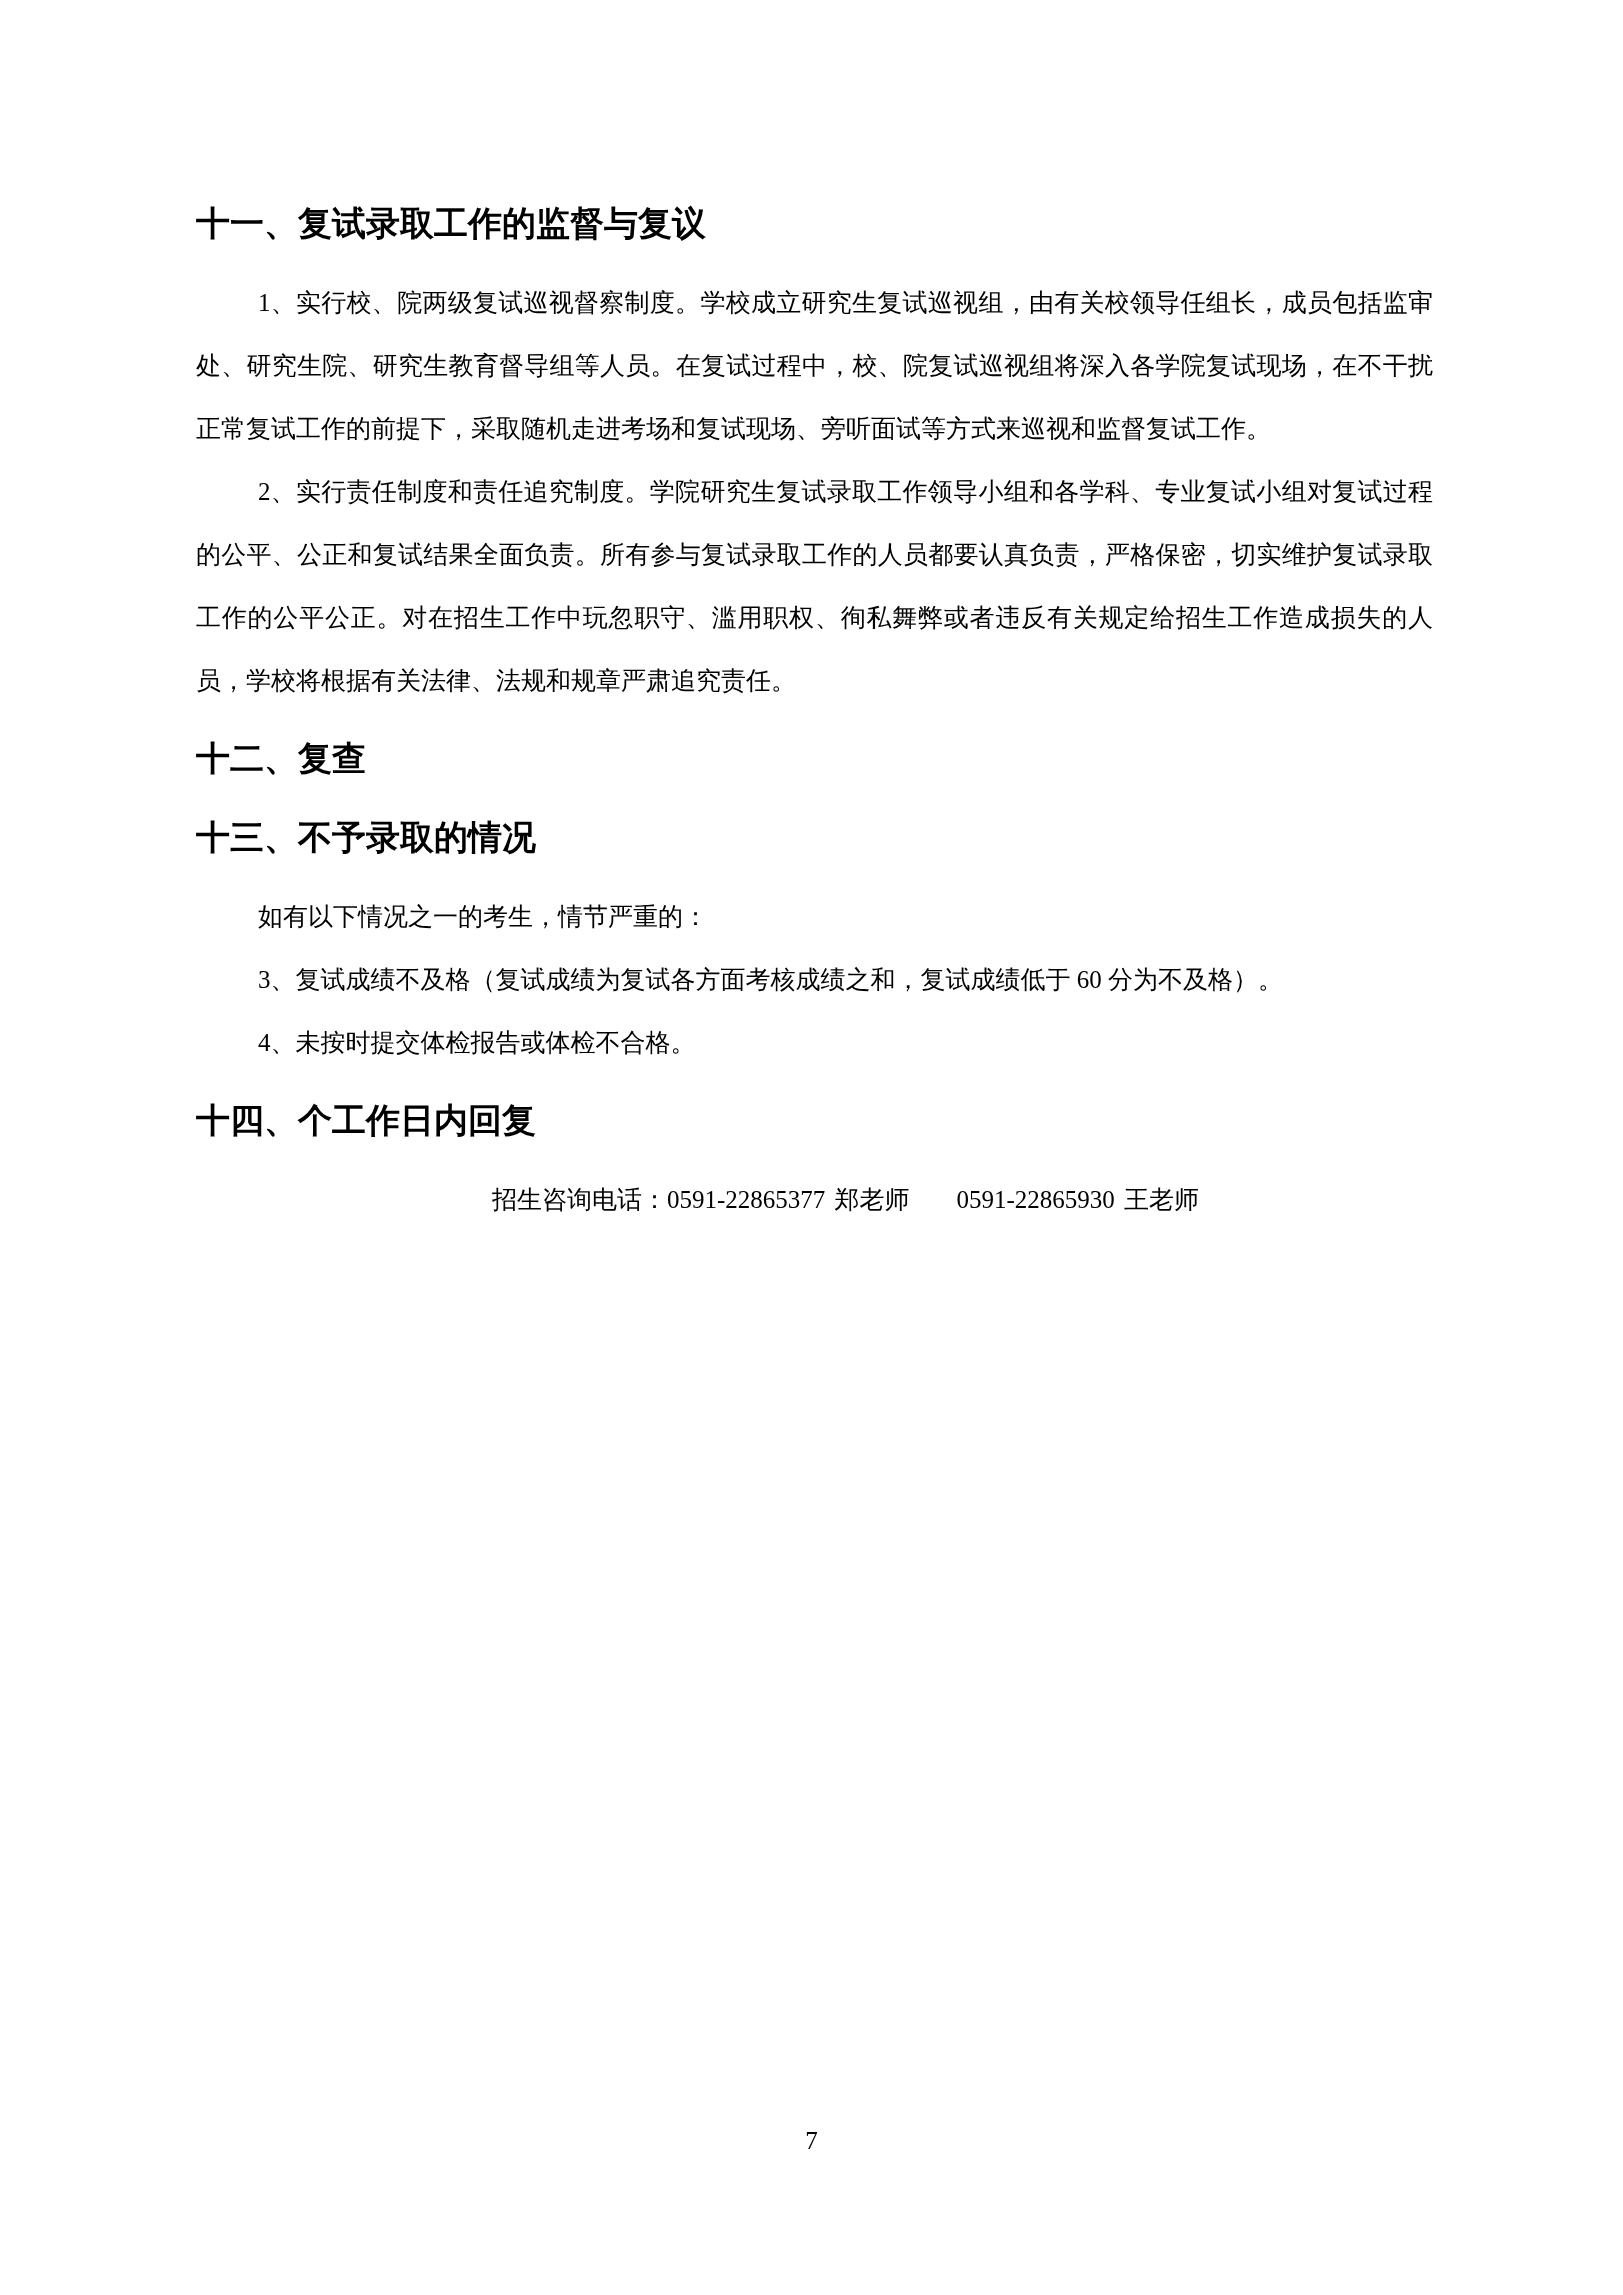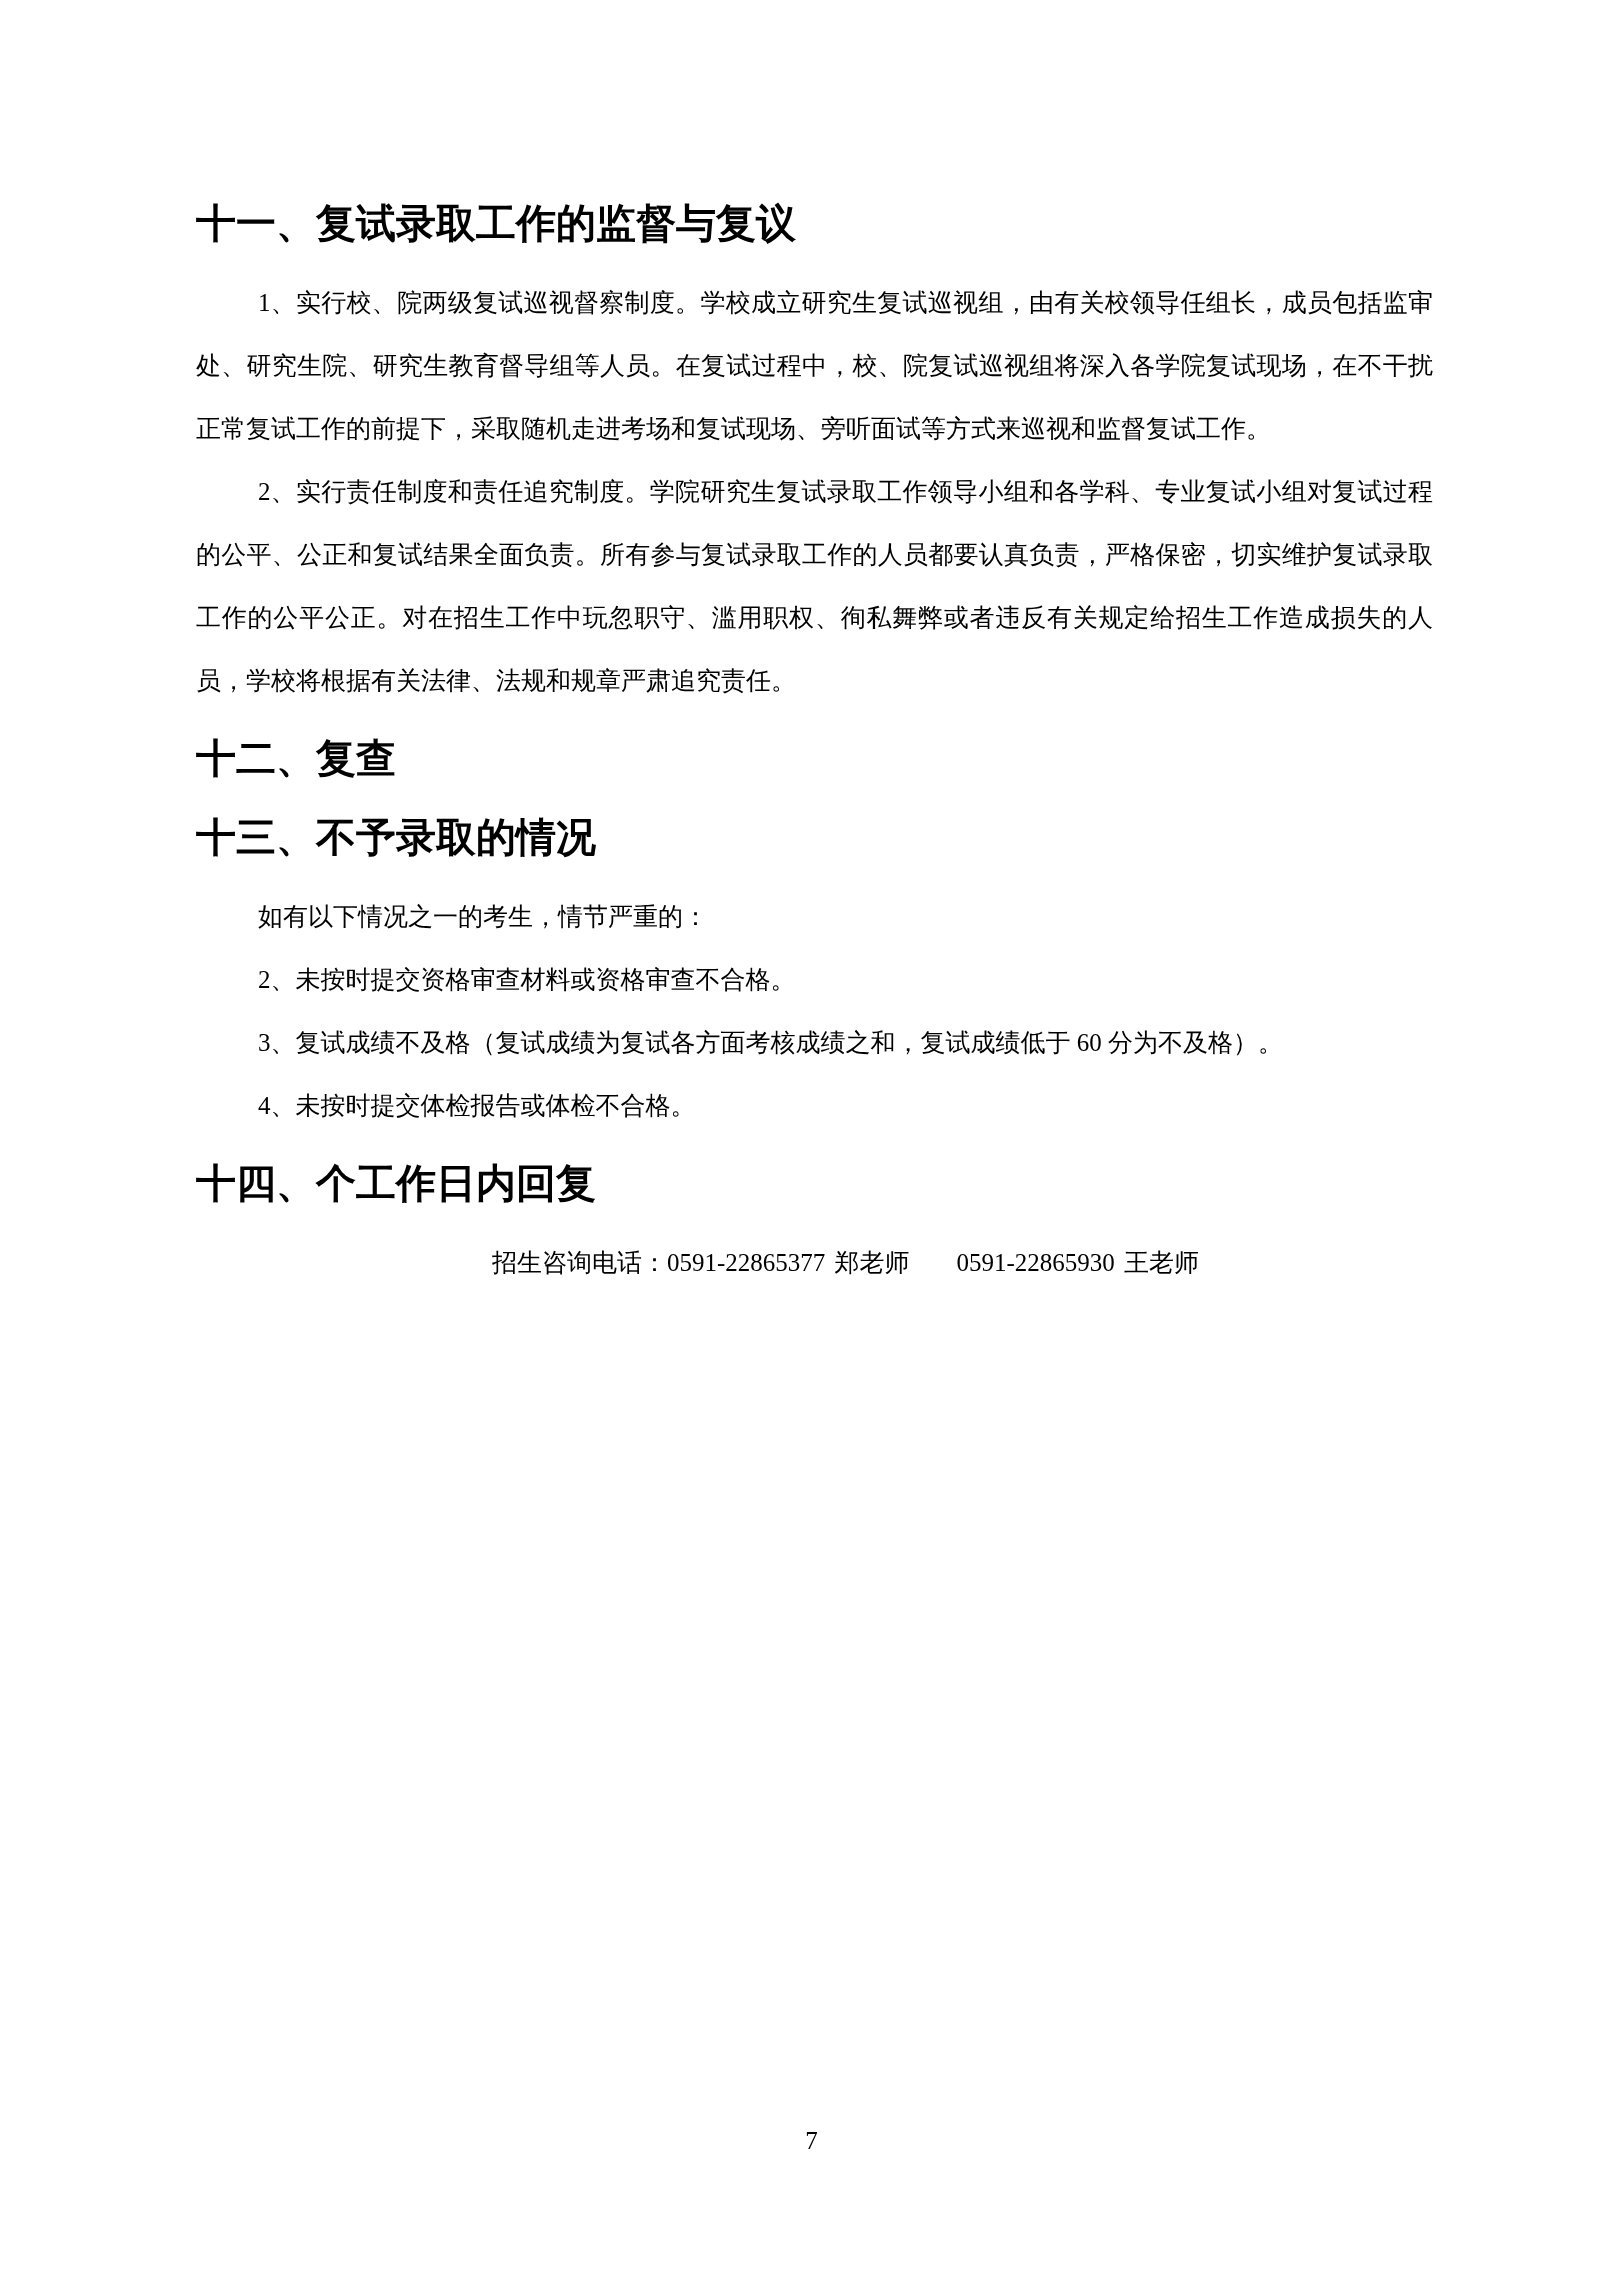--- a/index.html
+++ b/index.html
@@ -26,21 +26,21 @@
     margin: 0;
     font-size: 25px;
     line-height: 63px;
     text-align: justify;
     text-indent: 62px;
     font-weight: 400;
     word-break: break-all;
   }
   .heading {
     margin: 15.7px 0 15.7px 0;
-    font-size: 40px;
+    font-size: 34px;
     line-height: 63px;
     font-weight: 700;
     font-family: "Liberation Sans", "DejaVu Sans", sans-serif;
     text-indent: 0;
     text-align: left;
   }
   .heading:first-child {
     margin-top: 0;
   }
   .contact-line {
@@ -70,21 +70,20 @@
   <main class="content">
 
     <h2 class="heading">十一、复试录取工作的监督与复议</h2>
     <p class="para">1、实行校、院两级复试巡视督察制度。学校成立研究生复试巡视组，由有关校领导任组长，成员包括监审处、研究生院、研究生教育督导组等人员。在复试过程中，校、院复试巡视组将深入各学院复试现场，在不干扰正常复试工作的前提下，采取随机走进考场和复试现场、旁听面试等方式来巡视和监督复试工作。</p>
     <p class="para">2、实行责任制度和责任追究制度。学院研究生复试录取工作领导小组和各学科、专业复试小组对复试过程的公平、公正和复试结果全面负责。所有参与复试录取工作的人员都要认真负责，严格保密，切实维护复试录取工作的公平公正。对在招生工作中玩忽职守、滥用职权、徇私舞弊或者违反有关规定给招生工作造成损失的人员，学校将根据有关法律、法规和规章严肃追究责任。</p>
 
     <h2 class="heading">十二、复查</h2>
 
     <h2 class="heading">十三、不予录取的情况</h2>
     <p class="para">如有以下情况之一的考生，情节严重的：</p>
-    <p class="para">2、未按时提交资格审查材料或资格审查不合格。</p>
     <p class="para">3、复试成绩不及格（复试成绩为复试各方面考核成绩之和，复试成绩低于 60 分为不及格）。</p>
     <p class="para">4、未按时提交体检报告或体检不合格。</p>
 
     <h2 class="heading">十四、个工作日内回复</h2>
     <p class="para contact-line"><span>招生咨询电话：</span><span>0591-22865377</span><span class="contact-name">郑老师</span><span class="contact-phone-2">0591-22865930</span><span class="contact-name">王老师</span></p>
 
   </main>
 
   <footer class="page-number">
     <span>7</span>

